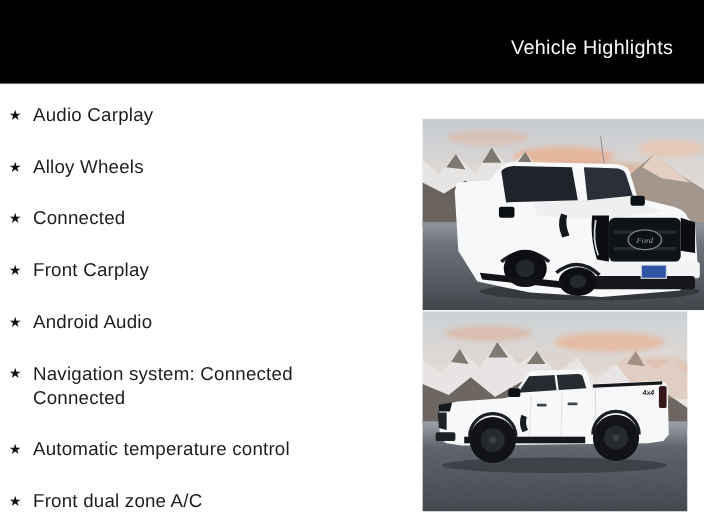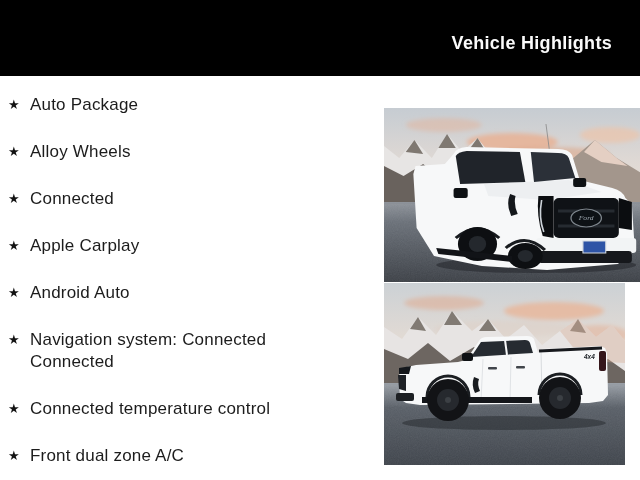--- a/index.html
+++ b/index.html
@@ -6,21 +6,21 @@
   .page{
     position:relative;width:640px;height:480px;overflow:hidden;
     background:var(--page-bg,#ffffff);
     font-family:"Liberation Sans",sans-serif;
   }
   
   .header{
     position:absolute;left:0;top:0;width:640px;height:76px;
     background:var(--header-bg,#000000);
     display:flex;align-items:center;justify-content:flex-end;
-    box-sizing:border-box;padding:10px 28px 0 0;font-weight:bold;
+    box-sizing:border-box;padding:10px 28px 0 0;
   }
   .header-title{
     color:var(--header-fg,#fafafa);font-size:18px;letter-spacing:.3px;
   }
   
   .hl-list{
     position:absolute;left:8px;top:94px;width:312px;
     list-style:none;margin:0;padding:0;
   }
   .hl-item{
@@ -40,45 +40,45 @@
 
 <div class="page">
 
   <div class="header">
     <span class="header-title">Vehicle Highlights</span>
   </div>
 
   <ul class="hl-list">
     <li class="hl-item">
       <span class="star">★</span>
-      <span class="hl-text">Auto Package</span>
+      <span class="hl-text">Audio Carplay</span>
     </li>
     <li class="hl-item">
       <span class="star">★</span>
       <span class="hl-text">Alloy Wheels</span>
     </li>
     <li class="hl-item">
       <span class="star">★</span>
       <span class="hl-text">Connected</span>
     </li>
     <li class="hl-item">
       <span class="star">★</span>
-      <span class="hl-text">Apple Carplay</span>
-    </li>
-    <li class="hl-item">
-      <span class="star">★</span>
-      <span class="hl-text">Android Auto</span>
+      <span class="hl-text">Front Carplay</span>
+    </li>
+    <li class="hl-item">
+      <span class="star">★</span>
+      <span class="hl-text">Android Audio</span>
     </li>
     <li class="hl-item">
       <span class="star">★</span>
       <span class="hl-text">Navigation system: Connected Connected</span>
     </li>
     <li class="hl-item">
       <span class="star">★</span>
-      <span class="hl-text">Connected temperature control</span>
+      <span class="hl-text">Automatic temperature control</span>
     </li>
     <li class="hl-item">
       <span class="star">★</span>
       <span class="hl-text">Front dual zone A/C</span>
     </li>
   </ul>
 
   <div class="photo photo-1" role="img" aria-label="White Ford F-150 pickup truck, front three-quarter view, parked on gravel in front of snowy mountains at sunset">
     <svg viewBox="0 0 241 174" preserveAspectRatio="none">
       <defs>

